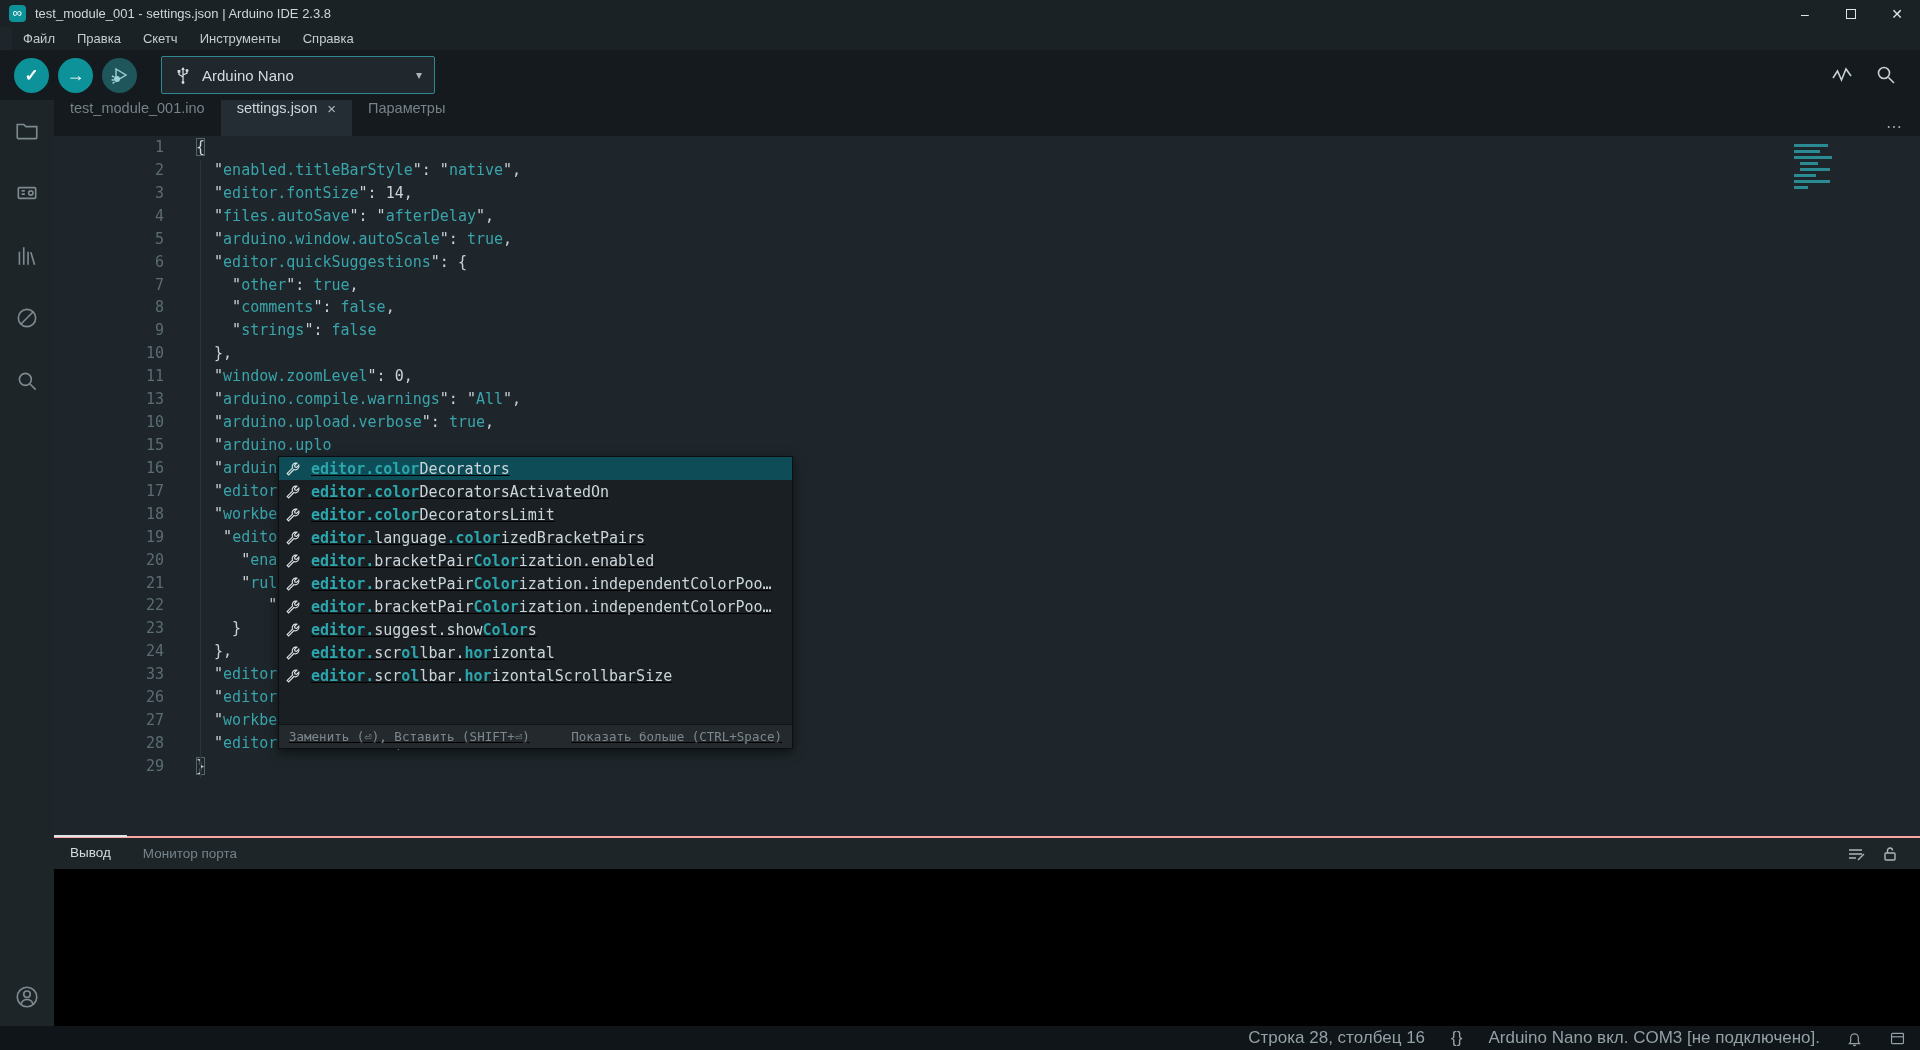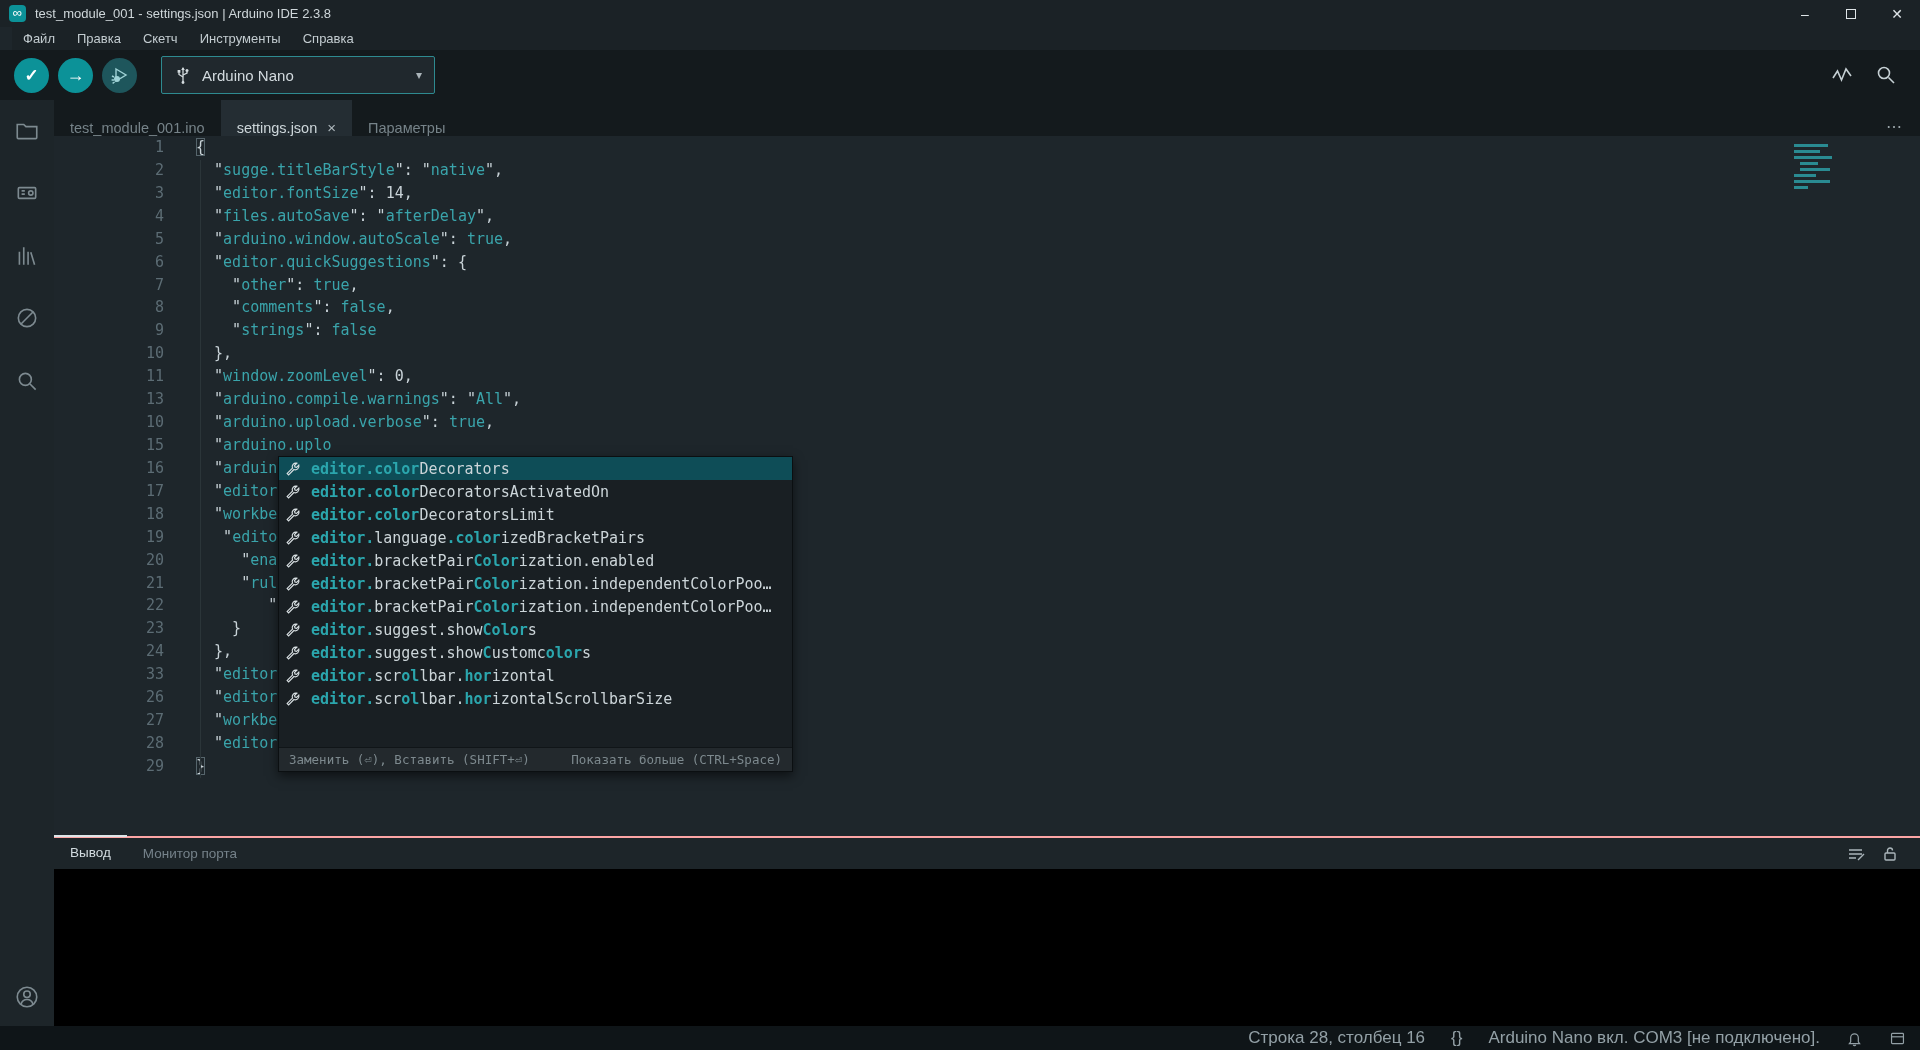--- a/index.html
+++ b/index.html
@@ -36,21 +36,21 @@
   #board-caret { margin-left:auto; margin-right:12px; color:#aab4b9; font-size:12px; }
   #toolbar-right { margin-left:auto; display:flex; align-items:center; gap:20px; margin-right:22px; }
 
   
   #sidebar { position:absolute; left:0; top:100px; width:54px; height:926px; background:#1d2529; }
   .sb-icon { position:absolute; left:14px; width:26px; height:26px; }
 
   
   #tabbar { position:absolute; left:54px; top:100px; width:1866px; height:36px;
             background:#141a1d; display:flex; align-items:flex-end; }
-  .tab { height:36px; display:flex; align-items:flex-end; padding:0 16px;
+  .tab { height:36px; display:flex; align-items:flex-start; padding:0 16px;
          font-size:14.5px; color:#768389; }
   .tab.active { background:#242d33; color:#cdd6da; }
   .tab-close { margin-left:10px; font-size:15px; color:#aeb8bd; }
   #tab-more { margin-left:auto; margin-right:16px; color:#9aa5aa; font-size:16px; letter-spacing:2px; }
 
   
   #editor { position:absolute; left:54px; top:136px; width:1866px; height:700px;
             background:#1e262b; font-family:"DejaVu Sans Mono", monospace; font-size:15px; }
   .line { display:flex; height:22.93px; line-height:22.93px; white-space:pre; }
   .ln { width:110px; text-align:right; color:#5c6c74; flex:none; }
@@ -58,21 +58,21 @@
   .seg0 { color:#c9d3d8; }
   .seg1 { color:#3aa4ab; }
   .seg2 { color:#c9d3d8; outline:1px solid #56656c; outline-offset:-1px; }
   #indent-guide { position:absolute; left:146px; top:24px; width:1px; height:618px; background:#2b3539; }
   #minimap { position:absolute; left:1740px; top:8px; width:60px; }
   .mm-row { height:3px; margin-bottom:3px; background:#2d9da4; opacity:.85; }
 
   
   #popup { position:absolute; left:278px; top:456px; width:515px; background:#191f23;
            border:1px solid #0b0f11; box-shadow:0 4px 10px rgba(0,0,0,.55); z-index:10;
-           font-family:"DejaVu Sans Mono", monospace; }
+           font-family:"DejaVu Sans Mono", monospace;text-decoration:underline; }
   .pop-row { height:23px; display:flex; align-items:center; padding-left:6px; }
   .pop-row.selected { background:#0e4d57; }
   .pop-icon { width:18px; height:16px; flex:none; margin-right:8px; }
   .pop-text { font-size:15px; white-space:pre; overflow:hidden; }
   .h0 { color:#ccd5d9; }
   .h1 { color:#2ba6ad; font-weight:bold; }
   #pop-footer { height:24px; background:#23292d; border-top:1px solid #101518;
                 display:flex; align-items:center; justify-content:space-between;
                 padding:0 10px; font-size:12.5px; color:#7d898e;margin-top:37px; }
 
@@ -209,21 +209,21 @@
         <span>Параметры</span>
       </div>
     </div>
   <div id="tab-more">⋯</div>
 </div>
 
 <div id="editor">
   <div id="indent-guide"></div>
   <div id="lines-container">
       <div class="line"><span class="ln">1</span><span class="ct"><span class="seg2">{</span></span></div>
-      <div class="line"><span class="ln">2</span><span class="ct"><span class="seg0">  "</span><span class="seg1">sugge.titleBarStyle</span><span class="seg0">": "</span><span class="seg1">native</span><span class="seg0">",</span></span></div>
+      <div class="line"><span class="ln">2</span><span class="ct"><span class="seg0">  "</span><span class="seg1">enabled.titleBarStyle</span><span class="seg0">": "</span><span class="seg1">native</span><span class="seg0">",</span></span></div>
       <div class="line"><span class="ln">3</span><span class="ct"><span class="seg0">  "</span><span class="seg1">editor.fontSize</span><span class="seg0">": 14,</span></span></div>
       <div class="line"><span class="ln">4</span><span class="ct"><span class="seg0">  "</span><span class="seg1">files.autoSave</span><span class="seg0">": "</span><span class="seg1">afterDelay</span><span class="seg0">",</span></span></div>
       <div class="line"><span class="ln">5</span><span class="ct"><span class="seg0">  "</span><span class="seg1">arduino.window.autoScale</span><span class="seg0">": </span><span class="seg1">true</span><span class="seg0">,</span></span></div>
       <div class="line"><span class="ln">6</span><span class="ct"><span class="seg0">  "</span><span class="seg1">editor.quickSuggestions</span><span class="seg0">": {</span></span></div>
       <div class="line"><span class="ln">7</span><span class="ct"><span class="seg0">    "</span><span class="seg1">other</span><span class="seg0">": </span><span class="seg1">true</span><span class="seg0">,</span></span></div>
       <div class="line"><span class="ln">8</span><span class="ct"><span class="seg0">    "</span><span class="seg1">comments</span><span class="seg0">": </span><span class="seg1">false</span><span class="seg0">,</span></span></div>
       <div class="line"><span class="ln">9</span><span class="ct"><span class="seg0">    "</span><span class="seg1">strings</span><span class="seg0">": </span><span class="seg1">false</span></span></div>
       <div class="line"><span class="ln">10</span><span class="ct"><span class="seg0">  },</span></span></div>
       <div class="line"><span class="ln">11</span><span class="ct"><span class="seg0">  "</span><span class="seg1">window.zoomLevel</span><span class="seg0">": 0,</span></span></div>
       <div class="line"><span class="ln">13</span><span class="ct"><span class="seg0">  "</span><span class="seg1">arduino.compile.warnings</span><span class="seg0">": "</span><span class="seg1">All</span><span class="seg0">",</span></span></div>
@@ -321,28 +321,20 @@
           </svg>
         </span>
         <span class="pop-text"><span class="h1">editor.</span><span class="h0">suggest.show</span><span class="h1">Color</span><span class="h0">s</span></span>
       </div>
       <div class="pop-row">
         <span class="pop-icon">
           <svg width="16" height="16" viewBox="0 0 16 16" fill="none" stroke="#d8dfe2" stroke-width="1.2">
             <path d="M13.8 4.2a3.6 3.6 0 0 1-4.9 4.3L3.6 13.8 2.2 12.4l5.3-5.3a3.6 3.6 0 0 1 4.3-4.9L9.6 4.4l.4 1.6 1.6.4z"></path>
           </svg>
         </span>
-        <span class="pop-text"><span class="h1">editor.</span><span class="h0">suggest.show</span><span class="h1">C</span><span class="h0">ustomc</span><span class="h1">olor</span><span class="h0">s</span></span>
-      </div>
-      <div class="pop-row">
-        <span class="pop-icon">
-          <svg width="16" height="16" viewBox="0 0 16 16" fill="none" stroke="#d8dfe2" stroke-width="1.2">
-            <path d="M13.8 4.2a3.6 3.6 0 0 1-4.9 4.3L3.6 13.8 2.2 12.4l5.3-5.3a3.6 3.6 0 0 1 4.3-4.9L9.6 4.4l.4 1.6 1.6.4z"></path>
-          </svg>
-        </span>
         <span class="pop-text"><span class="h1">editor.</span><span class="h0">scr</span><span class="h1">ol</span><span class="h0">lbar.</span><span class="h1">hor</span><span class="h0">izontal</span></span>
       </div>
       <div class="pop-row">
         <span class="pop-icon">
           <svg width="16" height="16" viewBox="0 0 16 16" fill="none" stroke="#d8dfe2" stroke-width="1.2">
             <path d="M13.8 4.2a3.6 3.6 0 0 1-4.9 4.3L3.6 13.8 2.2 12.4l5.3-5.3a3.6 3.6 0 0 1 4.3-4.9L9.6 4.4l.4 1.6 1.6.4z"></path>
           </svg>
         </span>
         <span class="pop-text"><span class="h1">editor.</span><span class="h0">scr</span><span class="h1">ol</span><span class="h0">lbar.</span><span class="h1">hor</span><span class="h0">izontalScrollbarSize</span></span>
       </div>

